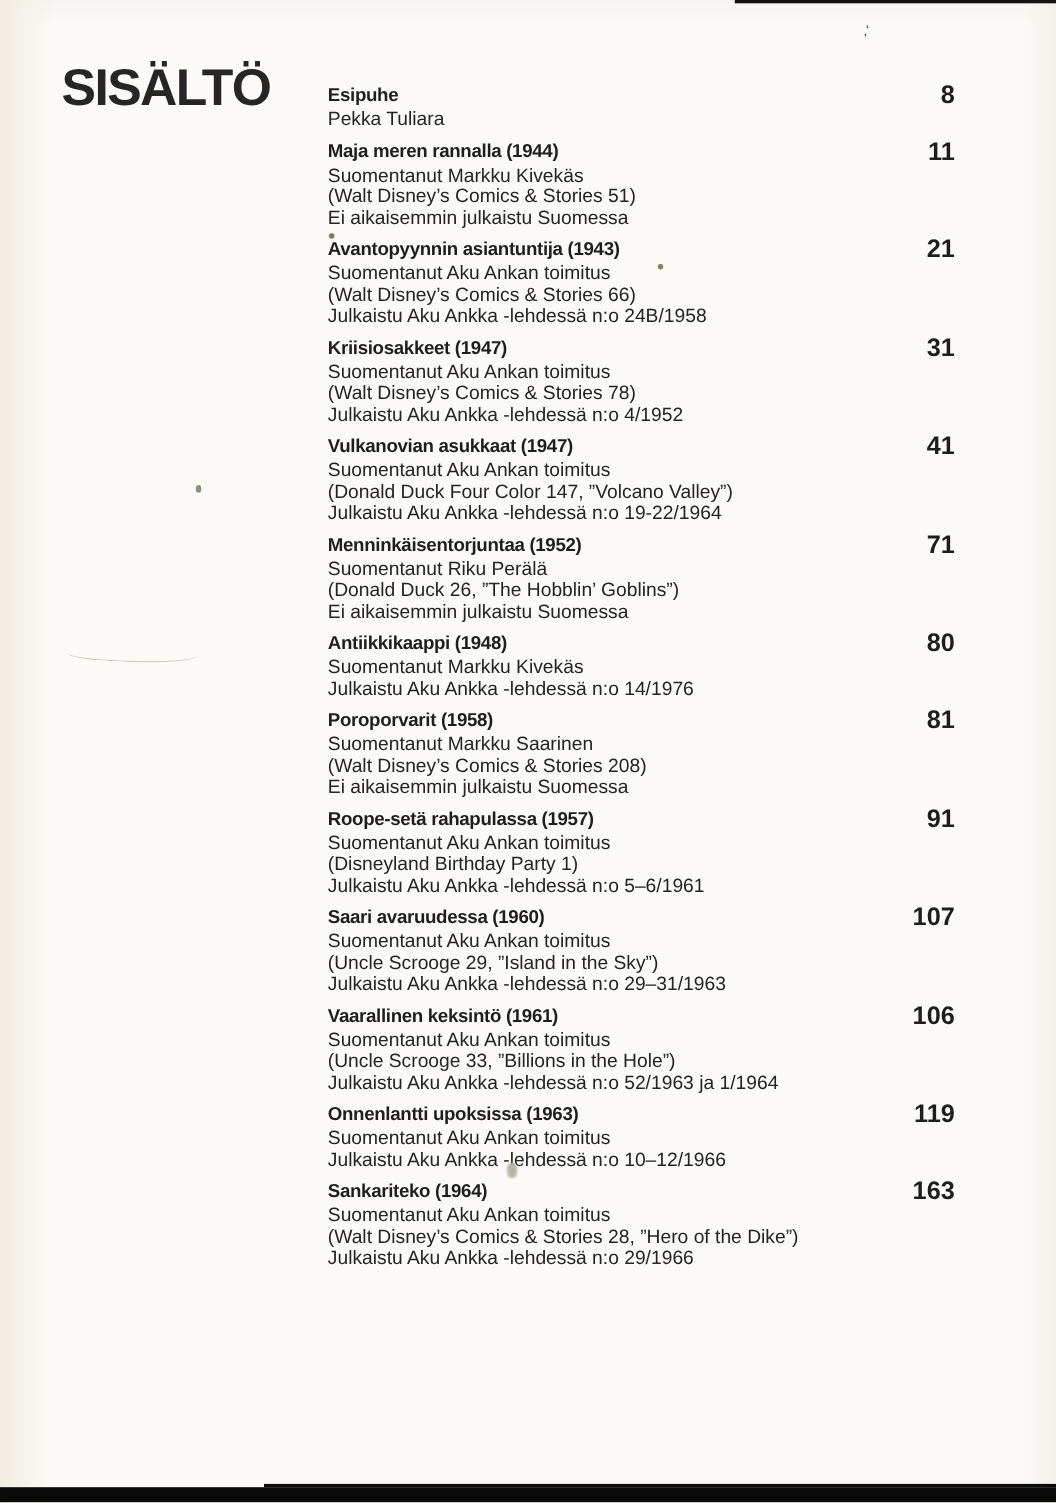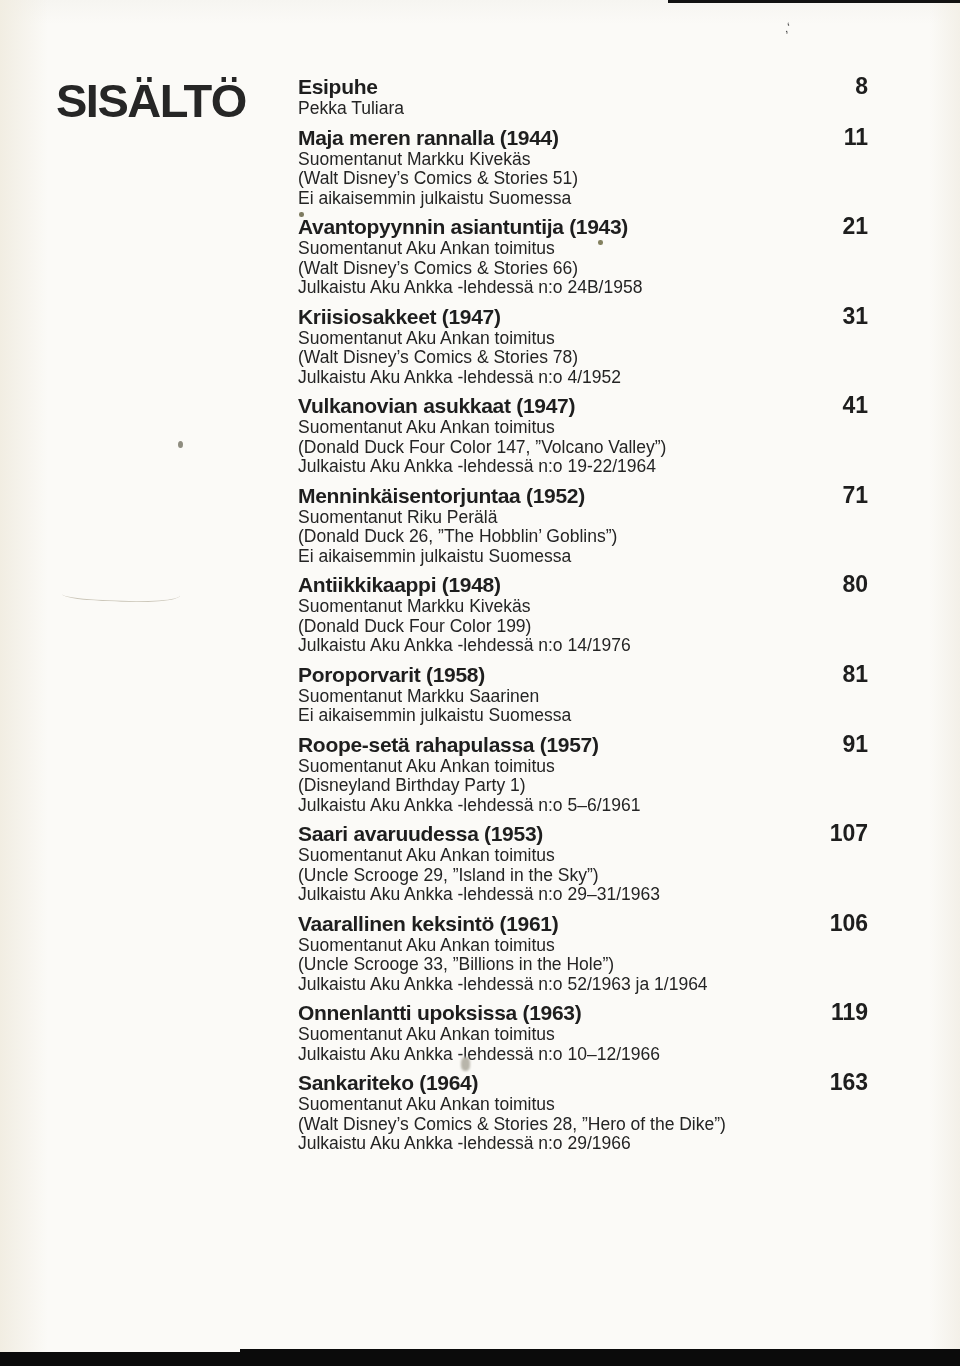--- a/index.html
+++ b/index.html
@@ -28,35 +28,35 @@
     position: absolute; left: 0; bottom: 0; width: 100%; height: 14px;
     background: #0b0b0b;
   }
   .edge-bottom::before {
     content: ""; position: absolute; top: -3px; left: 240px; right: 0; height: 3px;
     background: #0b0b0b;
   }
 
   
   .toc-title {
-    position: absolute; left: 56px; top: 74px;
+    position: absolute; left: 56px; top: 52px;
     font-size: 47px; font-weight: bold; letter-spacing: -1.5px;
     line-height: 1.15; color: #262626;
   }
 
   
   .entries {
     position: absolute; left: 298px; top: 74px; width: 570px;
   }
   .entry {
     display: flex; justify-content: space-between; align-items: flex-start;
     margin-bottom: 6px;
   }
   .entry-title {
-    font-size: 21px; font-weight: bold; line-height: 25px;
+    font-size: 17px; font-weight: bold; line-height: 25px;
     letter-spacing: -0.3px; color: #1e1e1e; white-space: nowrap;
   }
   .entry-line {
     font-size: 17.5px; line-height: 19.5px; color: #242424; white-space: nowrap;
   }
   .entry-page {
     font-size: 23px; font-weight: bold; line-height: 25px; color: #1e1e1e;
     text-align: right; flex: 0 0 auto; padding-left: 10px;
   }
 
@@ -171,53 +171,53 @@
           </div>
     </div>
     <div class="entry-page">71</div>
   </div>
 
   <div class="entry">
     <div class="entry-text">
       <div class="entry-title">Antiikkikaappi (1948)</div>
       <div class="entry-lines">
             <div class="entry-line">Suomentanut Markku Kivekäs</div>
-            <div class="entry-line">(Donald Duck Four Color 199)</div>
             <div class="entry-line">Julkaistu Aku Ankka -lehdessä n:o 14/1976</div>
           </div>
     </div>
     <div class="entry-page">80</div>
   </div>
 
   <div class="entry">
     <div class="entry-text">
       <div class="entry-title">Poroporvarit (1958)</div>
       <div class="entry-lines">
             <div class="entry-line">Suomentanut Markku Saarinen</div>
+            <div class="entry-line">(Walt Disney’s Comics &amp; Stories 208)</div>
             <div class="entry-line">Ei aikaisemmin julkaistu Suomessa</div>
           </div>
     </div>
     <div class="entry-page">81</div>
   </div>
 
   <div class="entry">
     <div class="entry-text">
       <div class="entry-title">Roope-setä rahapulassa (1957)</div>
       <div class="entry-lines">
             <div class="entry-line">Suomentanut Aku Ankan toimitus</div>
             <div class="entry-line">(Disneyland Birthday Party 1)</div>
             <div class="entry-line">Julkaistu Aku Ankka -lehdessä n:o 5–6/1961</div>
           </div>
     </div>
     <div class="entry-page">91</div>
   </div>
 
   <div class="entry">
     <div class="entry-text">
-      <div class="entry-title">Saari avaruudessa (1953)</div>
+      <div class="entry-title">Saari avaruudessa (1960)</div>
       <div class="entry-lines">
             <div class="entry-line">Suomentanut Aku Ankan toimitus</div>
             <div class="entry-line">(Uncle Scrooge 29, ”Island in the Sky”)</div>
             <div class="entry-line">Julkaistu Aku Ankka -lehdessä n:o 29–31/1963</div>
           </div>
     </div>
     <div class="entry-page">107</div>
   </div>
 
   <div class="entry">

